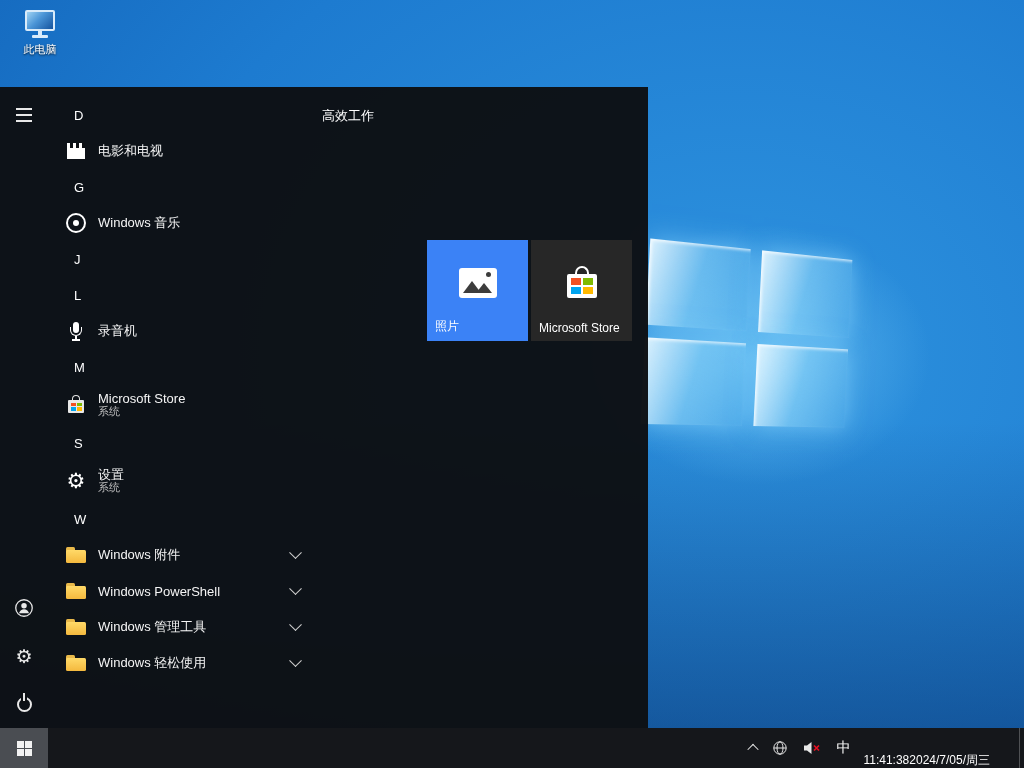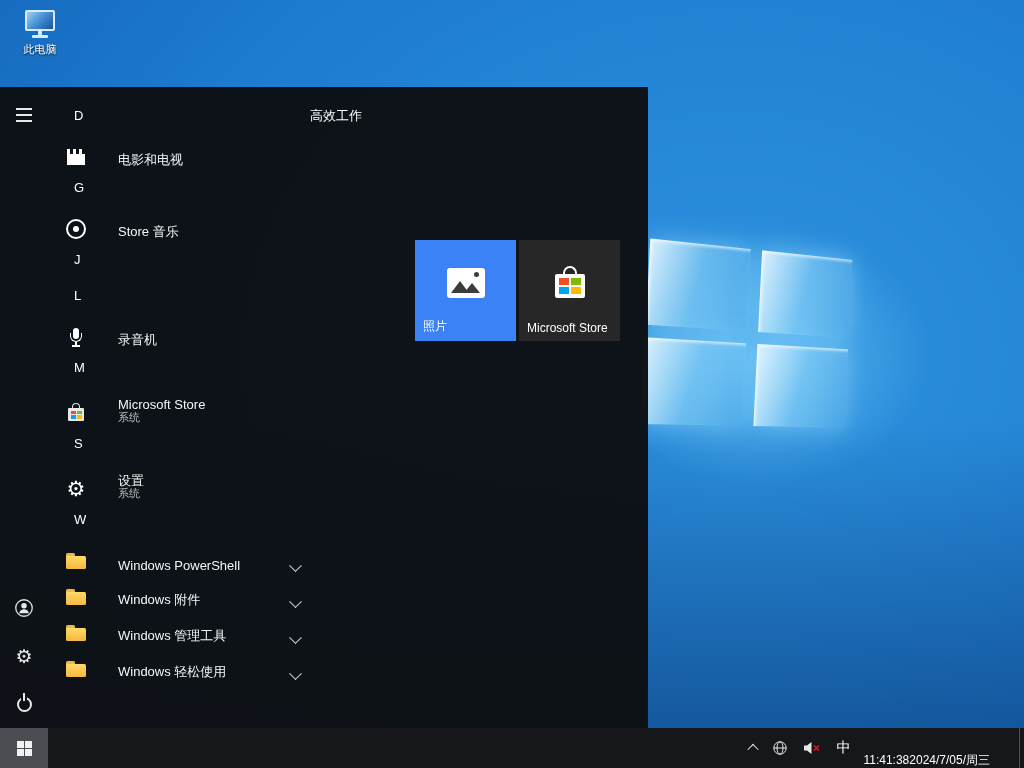--- a/index.html
+++ b/index.html
@@ -48,21 +48,21 @@
   .user-svg { width:22px; height:22px; }
   .gear { font-size:19px; line-height:1; color:#e8e8e8; font-family:"DejaVu Sans",sans-serif; }
   .power { position:relative; width:15px; height:15px; border:2px solid #e8e8e8; border-radius:50%; display:block; }
   .power::before { content:""; position:absolute; left:50%; top:-6px; transform:translateX(-50%);
     width:2px; height:8px; background:#e8e8e8; box-shadow:0 0 0 2px rgba(13,16,20,1); }
 
   
   .app-list { position:absolute; left:48px; top:10px; width:274px; }
   .letter-row { height:36px; display:flex; align-items:center; padding-left:26px; width:100%; text-align:left; }
   .letter-row span { color:#fff; font-size:13px; }
-  .app-row { height:36px; width:100%; display:flex; align-items:flex-end; padding:0 22px 0 16px; text-align:left;gap:20px; }
+  .app-row { height:36px; width:100%; display:flex; align-items:center; padding:0 22px 0 16px; text-align:left; }
   .app-row.two { height:40px; }
   .app-label { margin-left:10px; font-size:13px; color:#f5f5f5; white-space:nowrap; }
   .lbl2 { margin-left:10px; display:flex; flex-direction:column; }
   .lbl2 .app-label { margin-left:0; line-height:15px; }
   .app-sub { font-size:11px; color:#bdbdbd; line-height:13px;font-family:Liberation Mono, monospace; }
   .chev { margin-left:auto; width:9px; height:9px; border-right:1.5px solid #cfcfcf;
     border-bottom:1.5px solid #cfcfcf; transform:rotate(45deg) translate(-2px,-2px); flex:none; }
 
   .icn { position:relative; width:24px; height:24px; flex:none; }
   
@@ -97,21 +97,21 @@
   
   .icn.gearbox { display:flex; align-items:center; justify-content:center; }
   .icn.gearbox .gear { font-size:21px; color:#fff; }
   
   .folder::after { content:""; position:absolute; left:2px; top:4px; width:9px; height:5px;
     background:#e9b94a; border-radius:1.5px 1.5px 0 0; }
   .folder::before { content:""; position:absolute; left:2px; top:7px; width:20px; height:13px;
     background:linear-gradient(#ffd968,#f4b93e); border-radius:1.5px; z-index:1; }
 
   
-  .tiles { position:absolute; left:310px; top:20px; width:320px; }
+  .tiles { position:absolute; left:322px; top:20px; width:320px; }
   .group-title { font-size:13px; color:#fff; height:18px; text-align:left; display:block; }
   .tile-row { position:absolute; left:105px; top:133px; display:flex; gap:3px; }
   .tile { position:relative; width:101px; height:101px; }
   .tile.photos { background:#3b82f6; }
   .tile.store { background:#272727; }
   .tile-label { position:absolute; left:8px; bottom:6px; font-size:12px; color:#fff; white-space:nowrap; }
   .photos-glyph { position:absolute; left:32px; top:28px; width:38px; height:30px; background:#fff; border-radius:3px; }
   .photos-glyph .m1 { position:absolute; left:4px; bottom:5px; width:0; height:0;
     border-left:9px solid transparent; border-right:9px solid transparent; border-bottom:12px solid #3c3c3c; }
   .photos-glyph .m2 { position:absolute; left:17px; bottom:5px; width:0; height:0;
@@ -198,21 +198,21 @@
       <div class="app-row">
         <span class="icn movies"></span>
         <span class="app-label">电影和电视</span>
       </div>
 
       <button class="letter-row">
         <span>G</span>
       </button>
       <div class="app-row">
         <span class="icn groove"></span>
-        <span class="app-label">Store 音乐</span>
+        <span class="app-label">Windows 音乐</span>
       </div>
 
       <button class="letter-row">
         <span>J</span>
       </button>
 
       <button class="letter-row">
         <span>L</span>
       </button>
       <div class="app-row">
@@ -255,26 +255,26 @@
           <span class="app-label">设置</span>
           <span class="app-sub">系统</span>
         </span>
       </div>
 
       <button class="letter-row">
         <span>W</span>
       </button>
       <div class="app-row">
         <span class="icn folder"></span>
+        <span class="app-label">Windows 附件</span>
+        <span class="chev"></span>
+      </div>
+      <div class="app-row">
+        <span class="icn folder"></span>
         <span class="app-label">Windows PowerShell</span>
-        <span class="chev"></span>
-      </div>
-      <div class="app-row">
-        <span class="icn folder"></span>
-        <span class="app-label">Windows 附件</span>
         <span class="chev"></span>
       </div>
       <div class="app-row">
         <span class="icn folder"></span>
         <span class="app-label">Windows 管理工具</span>
         <span class="chev"></span>
       </div>
       <div class="app-row">
         <span class="icn folder"></span>
         <span class="app-label">Windows 轻松使用</span>

